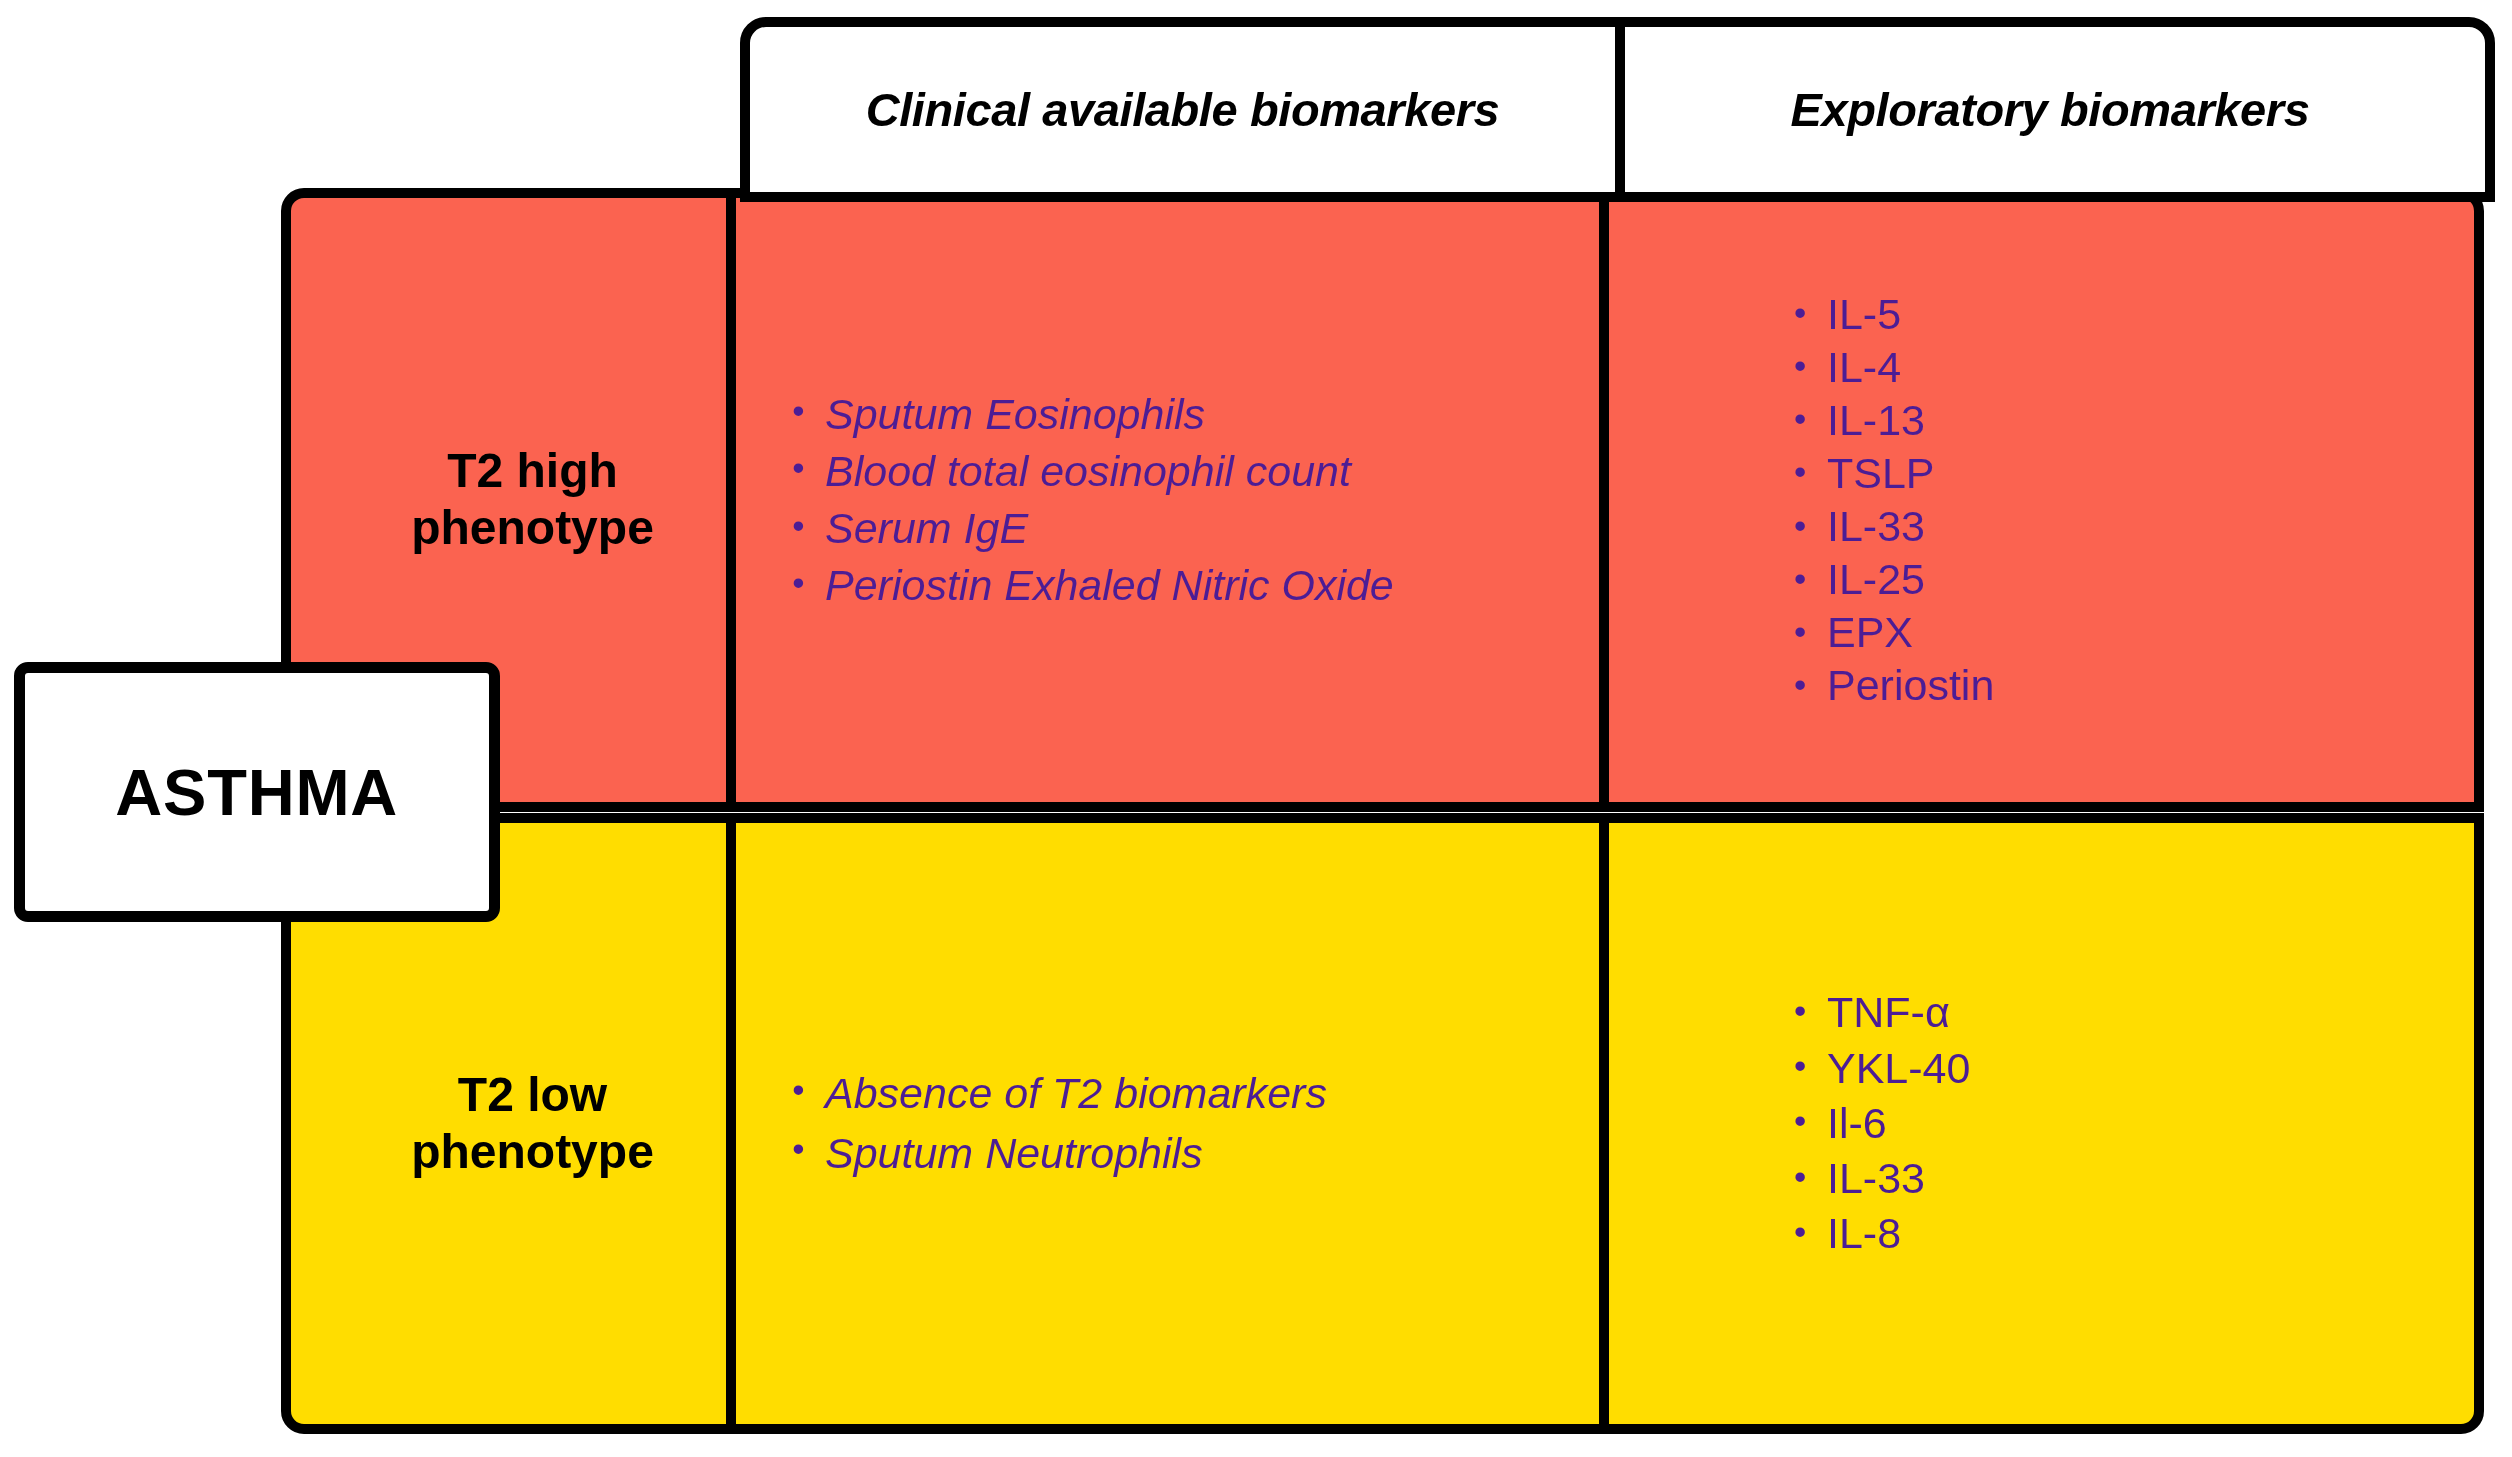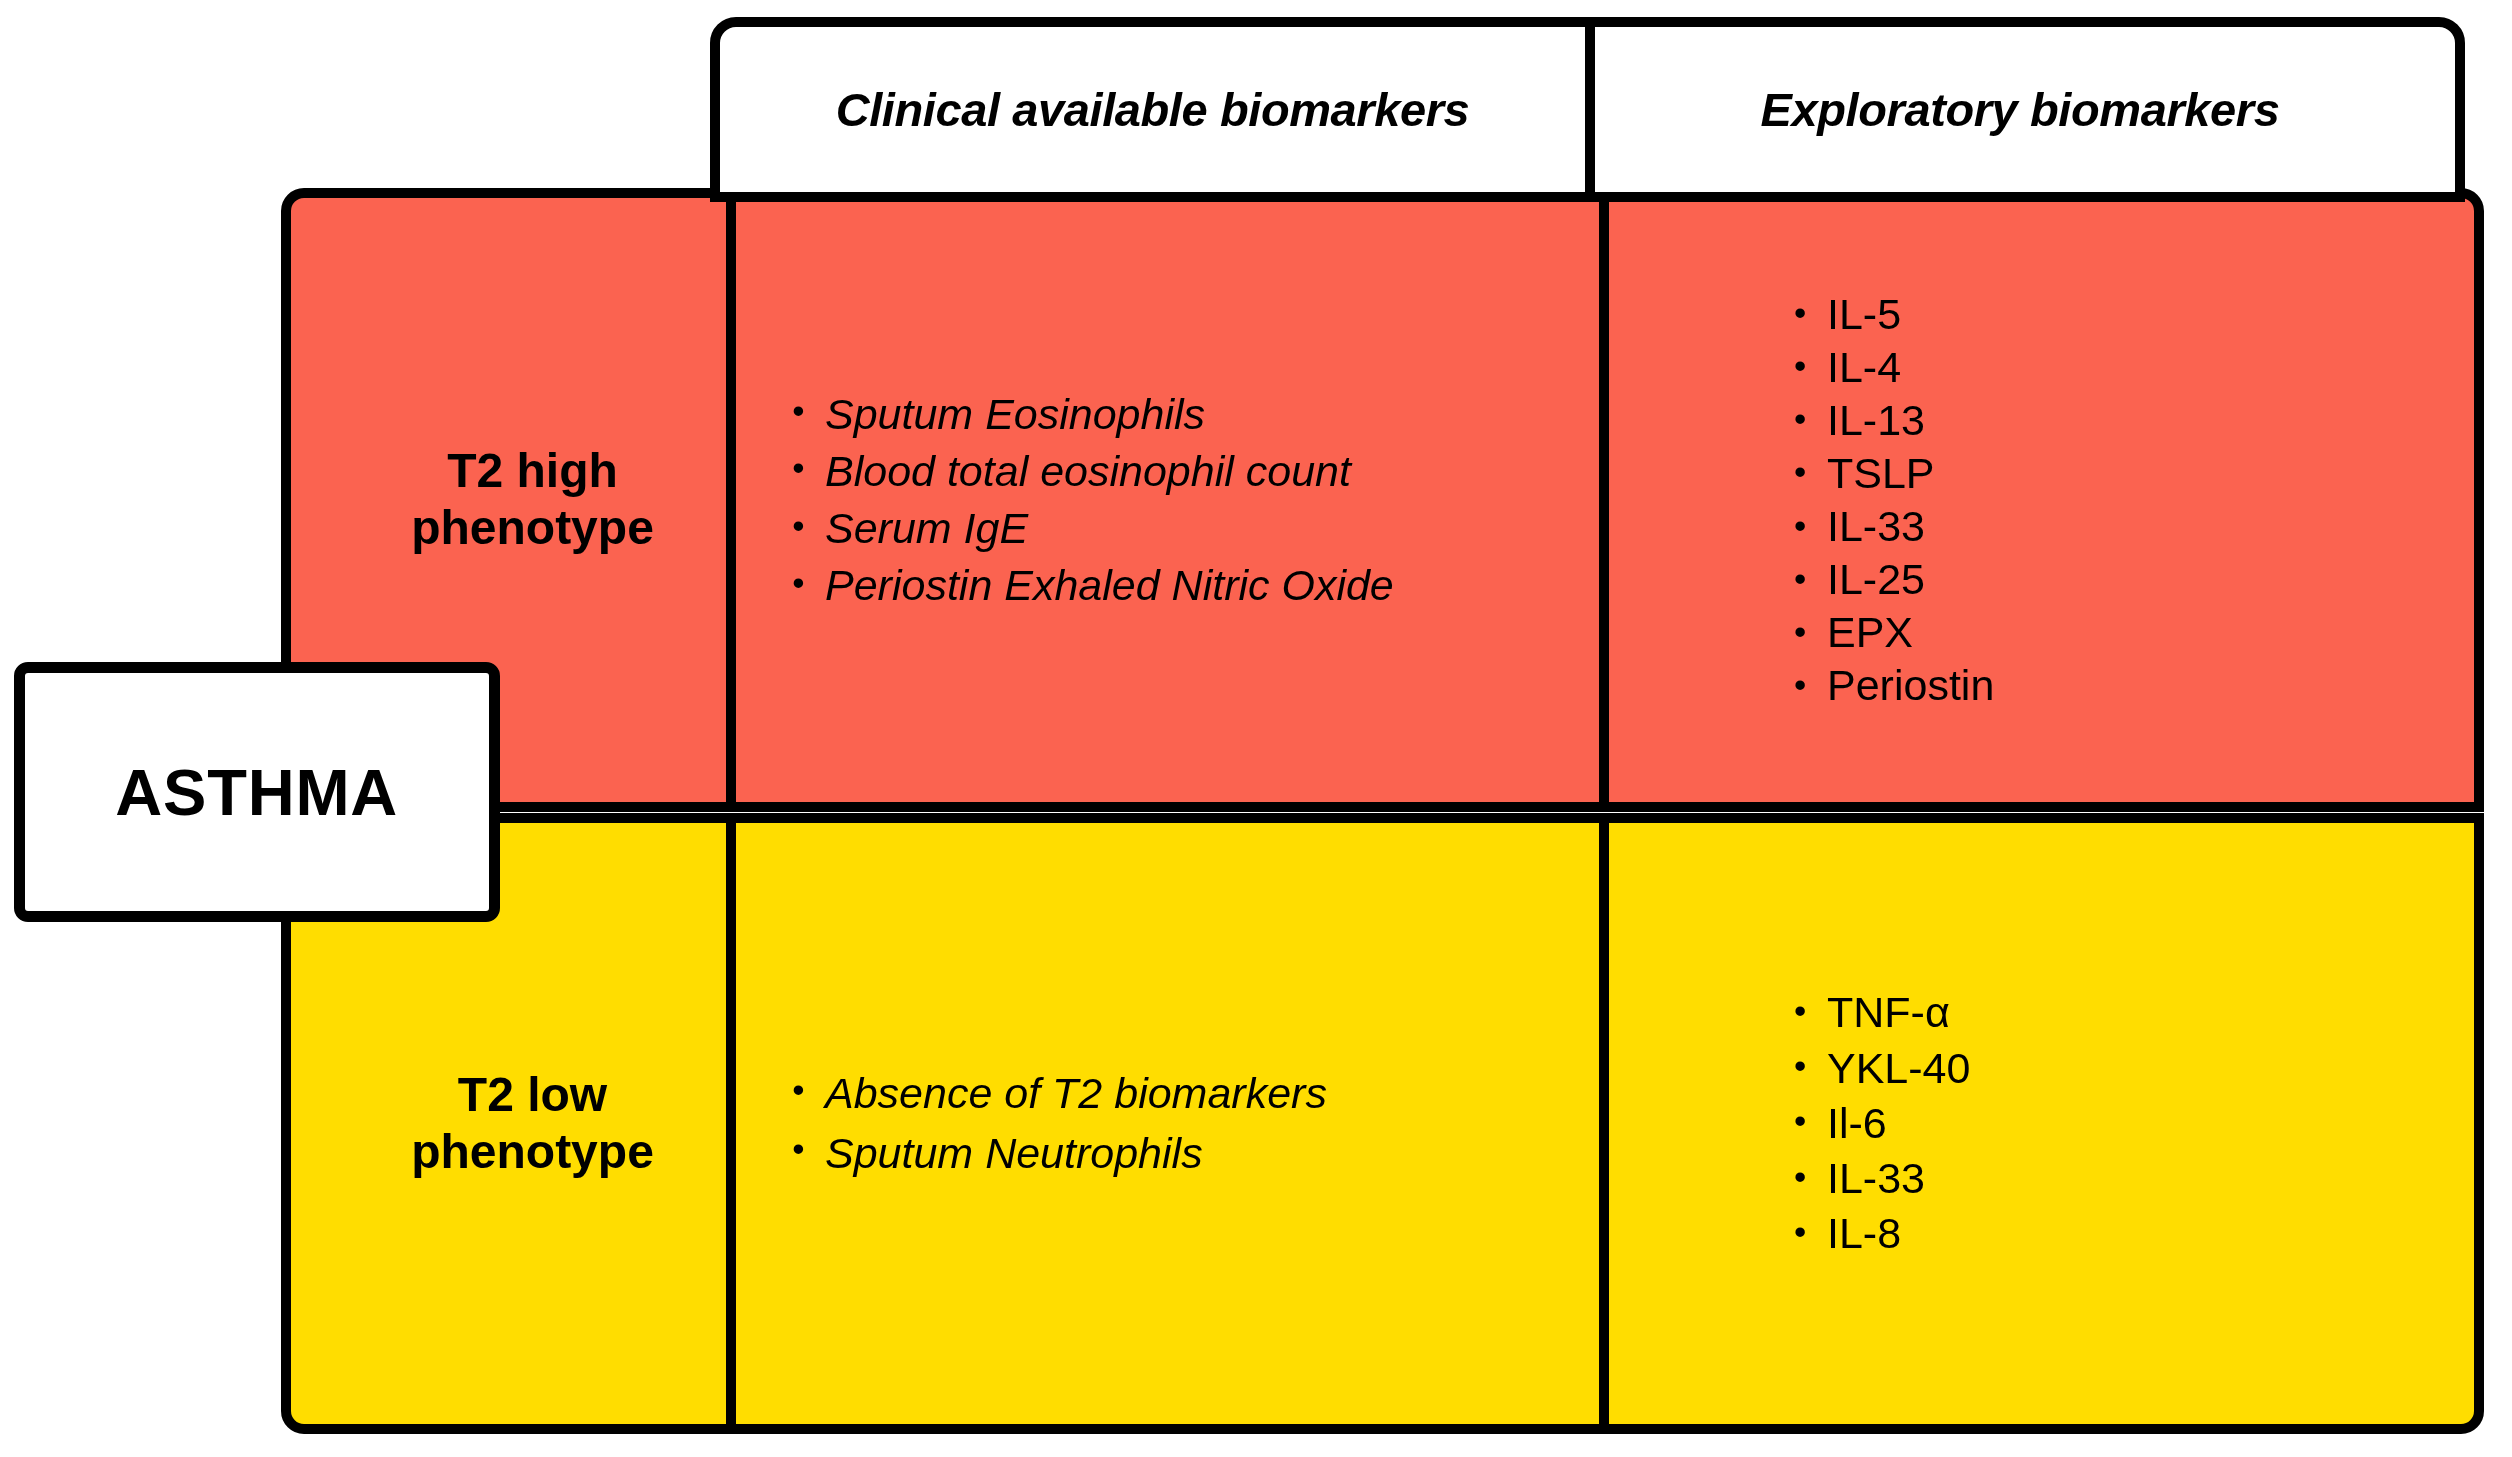--- a/index.html
+++ b/index.html
@@ -19,21 +19,21 @@
   #canvas {
     position: absolute;
     left: 0; top: 0;
     width: 2512px;
     height: 1458px;
   }
 
   
   .header-band {
     position: absolute;
-    left: 710px;
+    left: 740px;
     top: 16.7px;
     width: 1755px;
     height: 185px;
     box-sizing: border-box;
     background: #ffffff;
     border: 10px solid #000000;
     border-radius: 26px 26px 0 0;
     display: flex;
     z-index: 4;
   }
@@ -112,21 +112,21 @@
 
   
   ul.bio-list {
     list-style: none;
     margin: 0;
     padding: 0;
     width: 100%;
   }
   ul.bio-list li {
     position: relative;
-    color: #000000;
+    color: #4c1d95;
     font-size: 43px;
     line-height: 1.30;
     padding-left: 36px;
     white-space: nowrap;
   }
   ul.bio-list li::before {
     content: "\2022";
     position: absolute;
     left: 3px;
     top: -1.5px;

